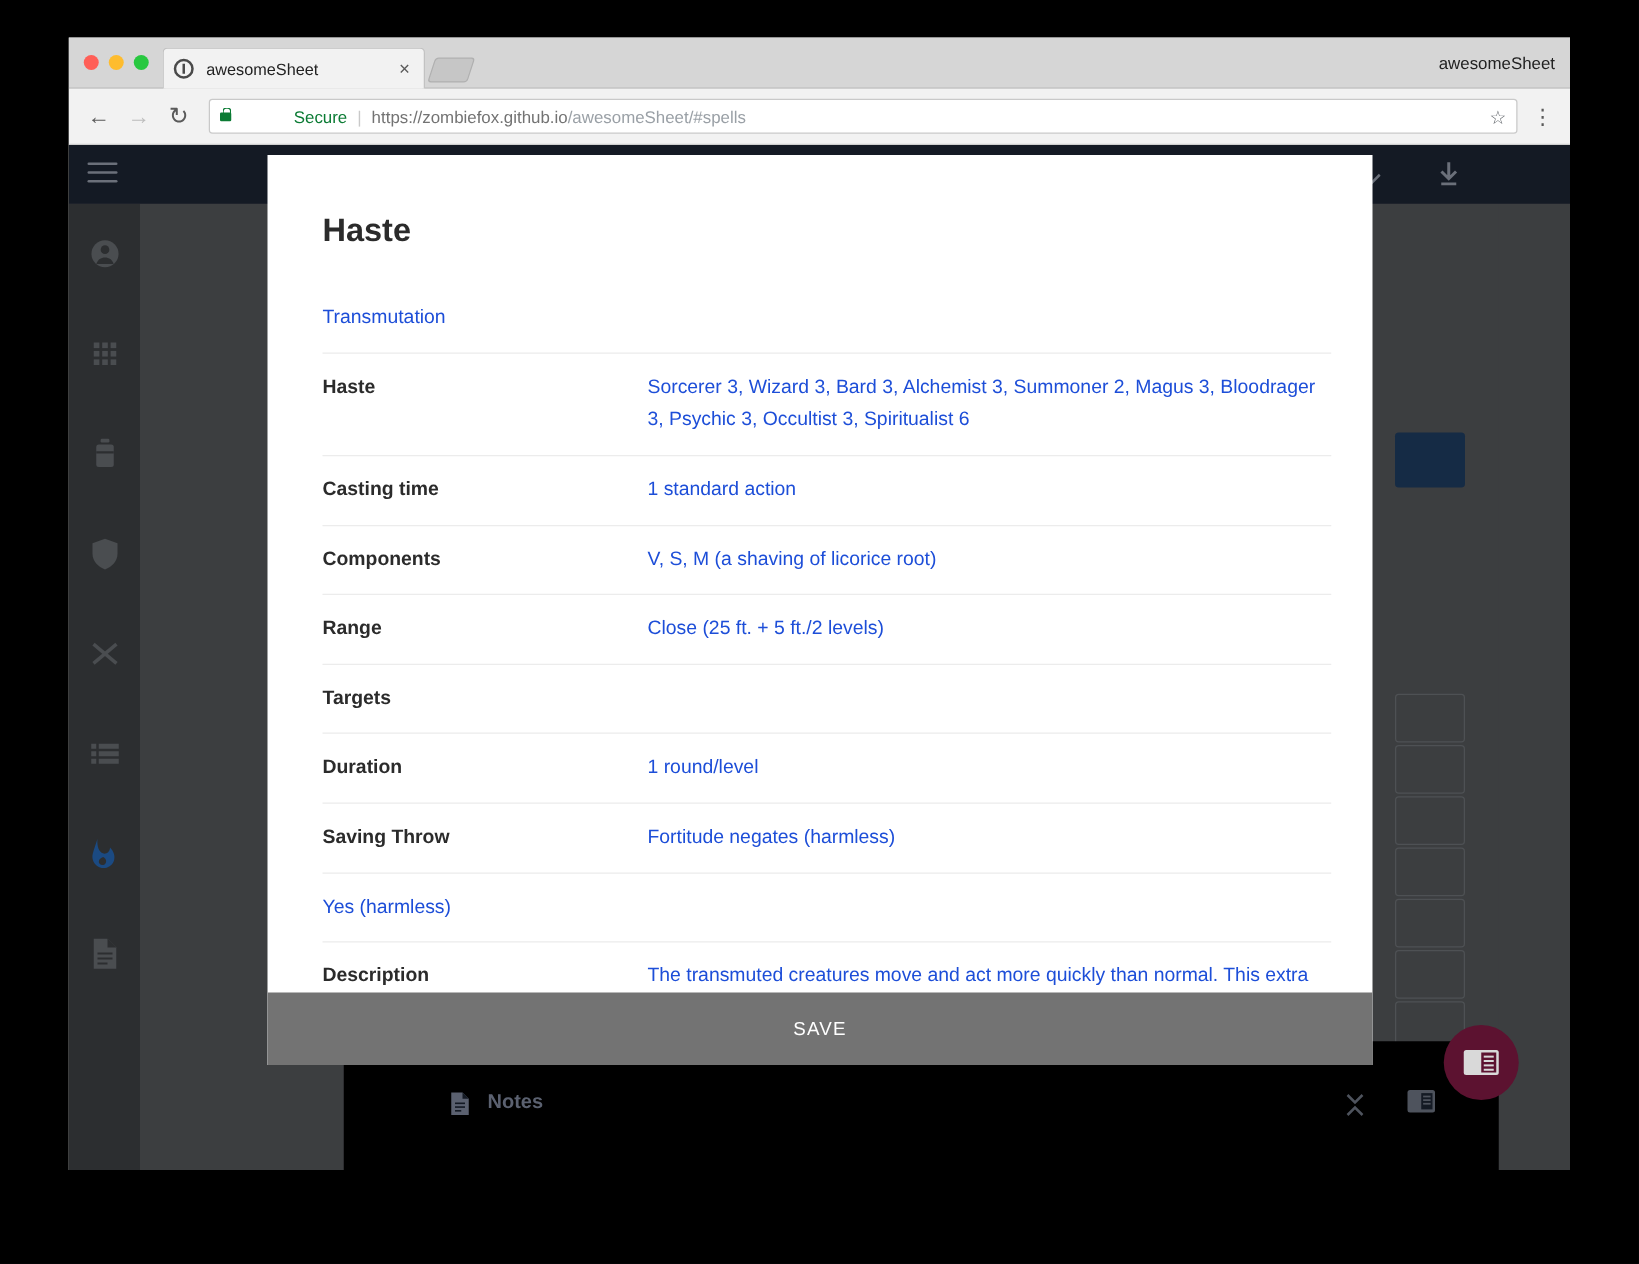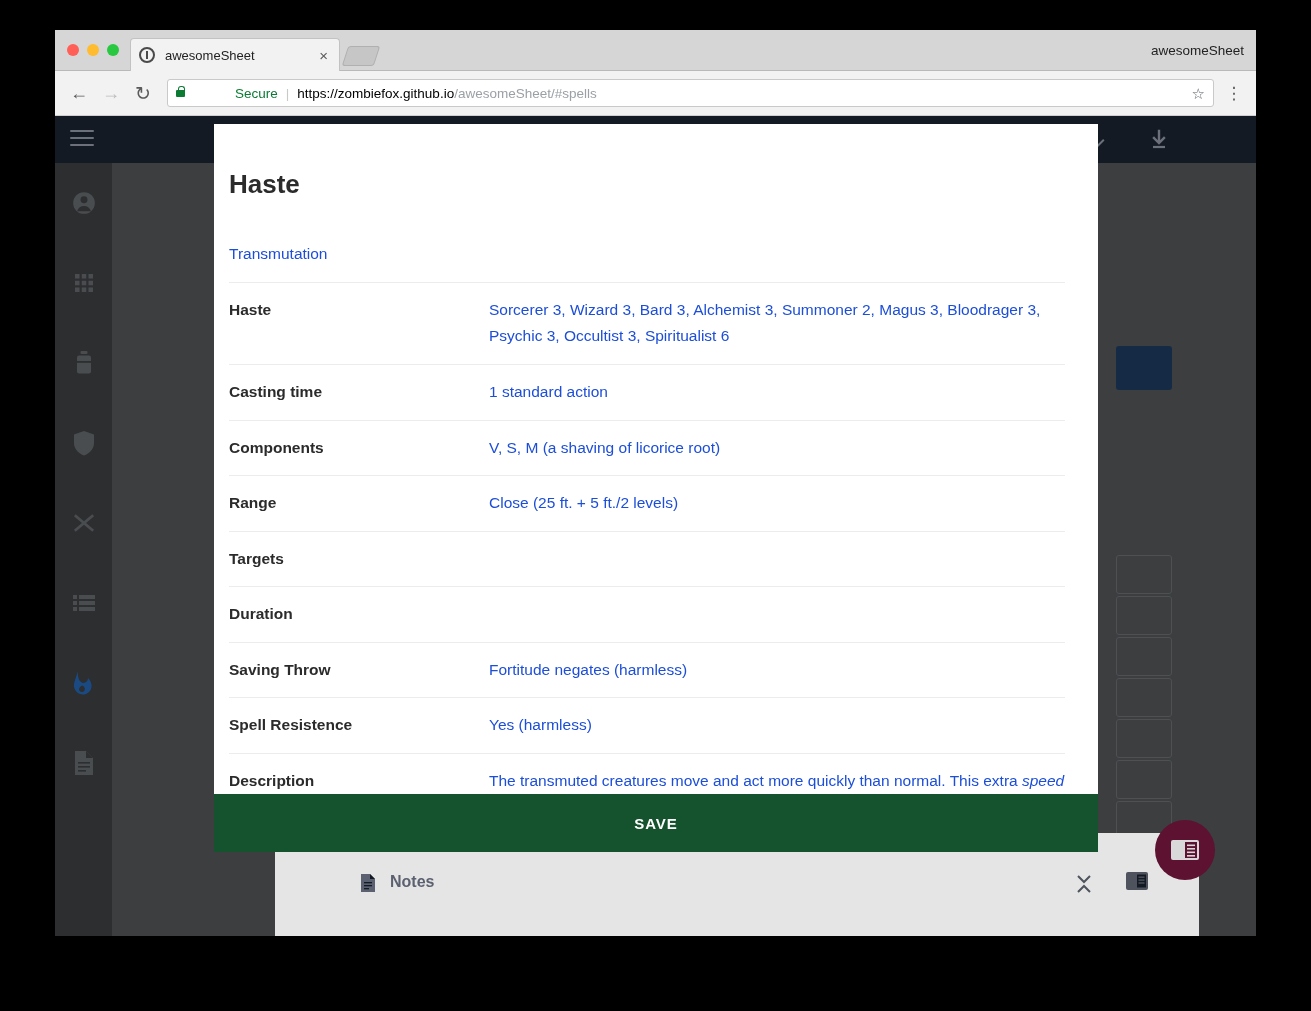--- a/index.html
+++ b/index.html
@@ -101,21 +101,21 @@
     flex: 0 0 auto;
   }
   #lock-icon::before {
     content: ""; position: absolute;
     left: 2px; top: -4px; width: 5px; height: 5px;
     border: 1.5px solid #0b7b34; border-bottom: none;
     border-top-left-radius: 3px; border-top-right-radius: 3px;
   }
   #secure-label { color: #0b7b34; margin-right: 8px; margin-left: 45px; }
   #url-sep { color: #c9c9c9; margin-right: 8px; }
-  .url-strong { color: #000000; }
+  .url-strong { color: #737373; }
   .url-dim { color: #9aa0a6; }
   #star-icon {
     position: absolute; right: 8px; top: 5px;
     font-size: 15px; color: #5f6368; cursor: pointer;
   }
   #menu-dots {
     width: 28px; text-align: center;
     font-size: 17px; color: #5a5a5a; cursor: pointer;
     letter-spacing: 0; line-height: 1;
   }
@@ -203,21 +203,21 @@
     background: #152b45; border-radius: 3px;
   }
   .behind-row {
     position: absolute; right: 27px;
     width: 56px; height: 39px;
     border: 1px solid #4e5154; border-radius: 3px;
   }
   #behind-bottom-bar {
     position: absolute; left: 163px; bottom: 0;
     width: 924px; height: 103px;
-    background: #e5e5e5;
+    background: #000000;
   }
   #notes-icon {
     position: absolute; left: 85px; top: 40px;
     width: 16px; height: 20px;
   }
   #notes-label {
     position: absolute; left: 115px; top: 40px;
     font-size: 16px; color: #5b6170; font-weight: bold;
   }
   #notes-collapse {
@@ -242,21 +242,21 @@
   #modal {
     position: absolute; left: 159px; top: 8px;
     width: 884px; height: 728px;
     background: #fff;
     z-index: 10;
     overflow: hidden;
   }
   #modal-scroll {
     position: absolute; left: 0; top: 0;
     width: 100%; height: 680px;
-    padding: 45px 33px 0 15px;
+    padding: 45px 33px 0 44px;
     overflow: hidden;
   }
   #spell-title {
     font-size: 26px; font-weight: bold; color: #2b2b2b;
     margin-bottom: 27px;
   }
   .spell-row {
     display: flex;
     padding: 14px 0 14px 0;
     border-bottom: 1px solid #ececec;
@@ -275,22 +275,22 @@
     color: #1d4ed8;
   }
   .spell-row.desc { border-bottom: none; }
   .spell-value p { margin-bottom: 18px; }
   .spell-value p:last-child { margin-bottom: 0; }
   .spell-value em { font-style: italic; }
 
   #save-button {
     position: absolute; left: 0; bottom: 0;
     width: 100%; height: 58px;
-    background: #14532d;
-    color: #fff; font-size: 15px; font-weight: bold;
+    background: #737373;
+    color: #fff; font-size: 15px; font-weight: normal;
     letter-spacing: 1px;
     display: flex; align-items: center; justify-content: center;
     cursor: pointer;
     border: none;
     font-family: "Liberation Sans", sans-serif;
   }
 </style>
 </head>
 <body>
 
@@ -503,27 +503,27 @@
         </div>
         <div class="spell-row">
           <div class="spell-label">Range</div>
           <div class="spell-value">Close (25 ft. + 5 ft./2 levels)</div>
         </div>
         <div class="spell-row">
           <div class="spell-label">Targets</div>
         </div>
         <div class="spell-row">
           <div class="spell-label">Duration</div>
+          <div class="spell-value">1 round/level</div>
         </div>
         <div class="spell-row">
           <div class="spell-label">Saving Throw</div>
           <div class="spell-value">Fortitude negates (harmless)</div>
         </div>
         <div class="spell-row">
-          <div class="spell-label">Spell Resistence</div>
           <div class="spell-value">Yes (harmless)</div>
         </div>
 
         <div class="spell-row desc">
           <div class="spell-label">Description</div>
           <div class="spell-value">
             <p><span>The transmuted creatures move and act more quickly than normal. This extra </span><em>speed</em><span> has several effects.</span></p>
 
           </div>
         </div>

